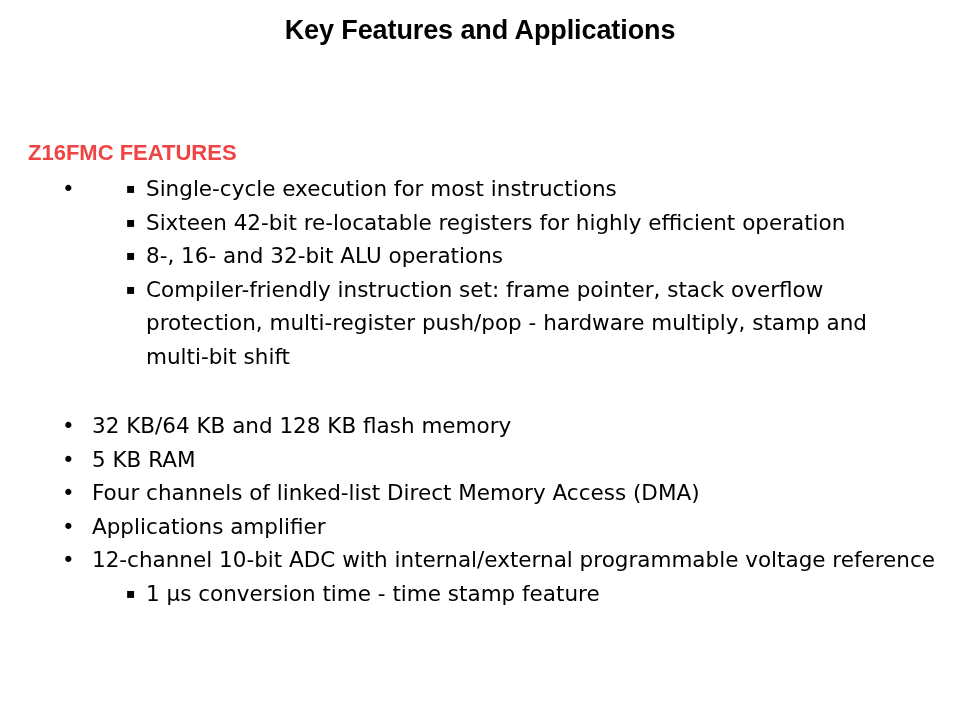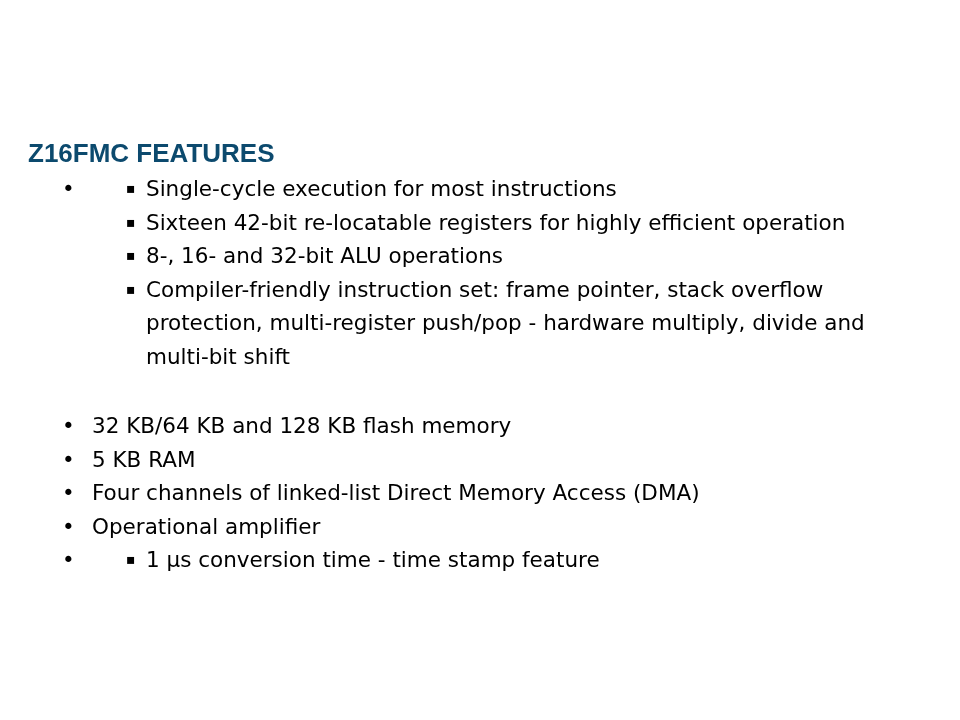--- a/index.html
+++ b/index.html
@@ -45,23 +45,23 @@
     position: absolute;
     top: 138px;
     left: 0;
     width: 960px;
   }
 
   .heading {
     margin: 0 8px 4px 28px;
     font-family: "Liberation Sans", "DejaVu Sans", sans-serif;
     font-weight: bold;
-    font-size: 26px;
+    font-size: 22px;
     line-height: 30px;
-    color: #0c4a6e;
+    color: #ef4444;
   }
 
   ul.lvl1, ul.lvl2 {
     list-style: none;
     margin: 0;
     padding: 0;
   }
 
   li.b1, li.b2 {
     position: relative;
@@ -113,20 +113,21 @@
 
   .group-gap {
     height: 36px;
   }
 </style>
 </head>
 <body style="background: rgb(255, 255, 255); color: rgb(0, 0, 0);">
 
 <div class="slide">
 
+  <div class="slide-title">Key Features and Applications</div>
 
   <div class="body-area">
 
     <div class="heading">Z16FMC FEATURES</div>
 
     <ul class="lvl1">
       <li class="b1">
         <span class="mk">•</span>
         <ul class="lvl2">
           <li class="b2">
@@ -136,21 +137,21 @@
           <li class="b2">
             <span class="mk">▪</span>
             <span class="tx">Sixteen 42-bit re-locatable registers for highly efficient operation</span>
           </li>
           <li class="b2">
             <span class="mk">▪</span>
             <span class="tx">8-, 16- and 32-bit ALU operations</span>
           </li>
           <li class="b2">
             <span class="mk">▪</span>
-            <span class="tx">Compiler-friendly instruction set: frame pointer, stack overflow protection, multi-register push/pop - hardware multiply, divide and multi-bit shift</span>
+            <span class="tx">Compiler-friendly instruction set: frame pointer, stack overflow protection, multi-register push/pop - hardware multiply, stamp and multi-bit shift</span>
           </li>
         </ul>
       </li>
     </ul>
 
     <div class="group-gap"></div>
 
     <ul class="lvl1">
       <li class="b1">
         <span class="mk">•</span>
@@ -159,24 +160,25 @@
       <li class="b1">
         <span class="mk">•</span>
         <span class="tx">5 KB RAM</span>
       </li>
       <li class="b1">
         <span class="mk">•</span>
         <span class="tx">Four channels of linked-list Direct Memory Access (DMA)</span>
       </li>
       <li class="b1">
         <span class="mk">•</span>
-        <span class="tx">Operational amplifier</span>
+        <span class="tx">Applications amplifier</span>
       </li>
       <li class="b1">
         <span class="mk">•</span>
+        <span class="tx">12-channel 10-bit ADC with internal/external programmable voltage reference</span>
         <ul class="lvl2">
           <li class="b2">
             <span class="mk">▪</span>
             <span class="tx">1 µs conversion time - time stamp feature</span>
           </li>
         </ul>
       </li>
     </ul>
 
   </div>

